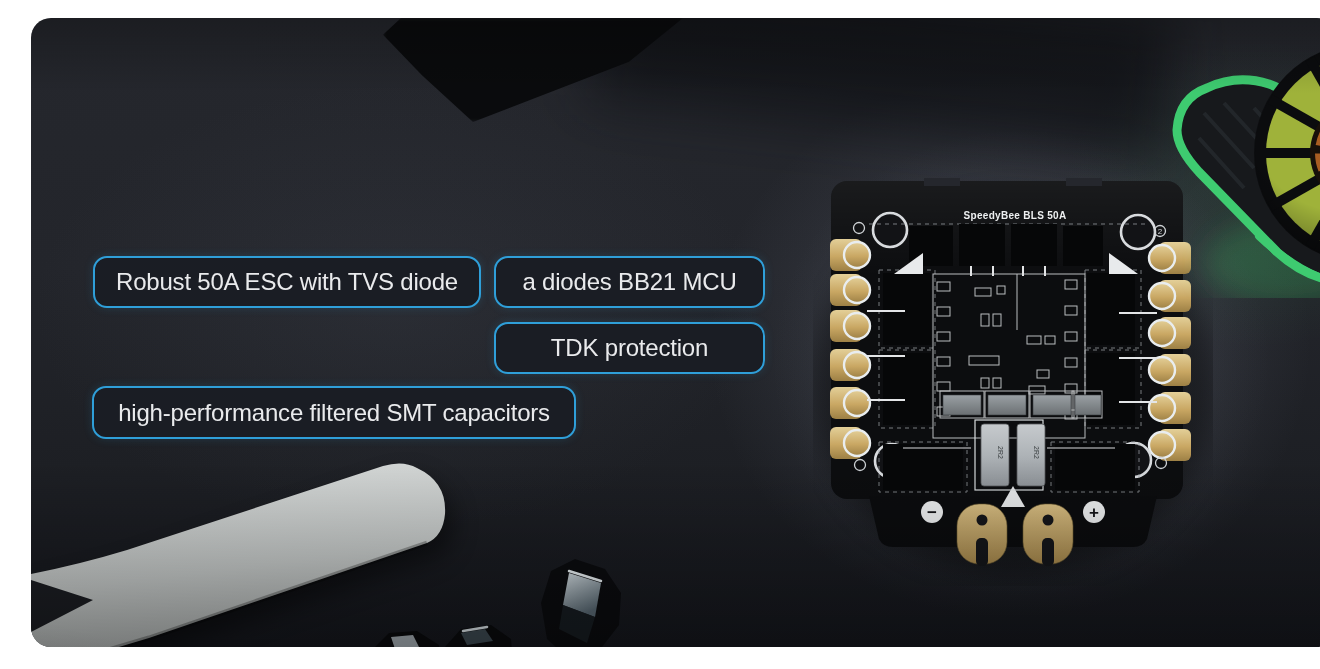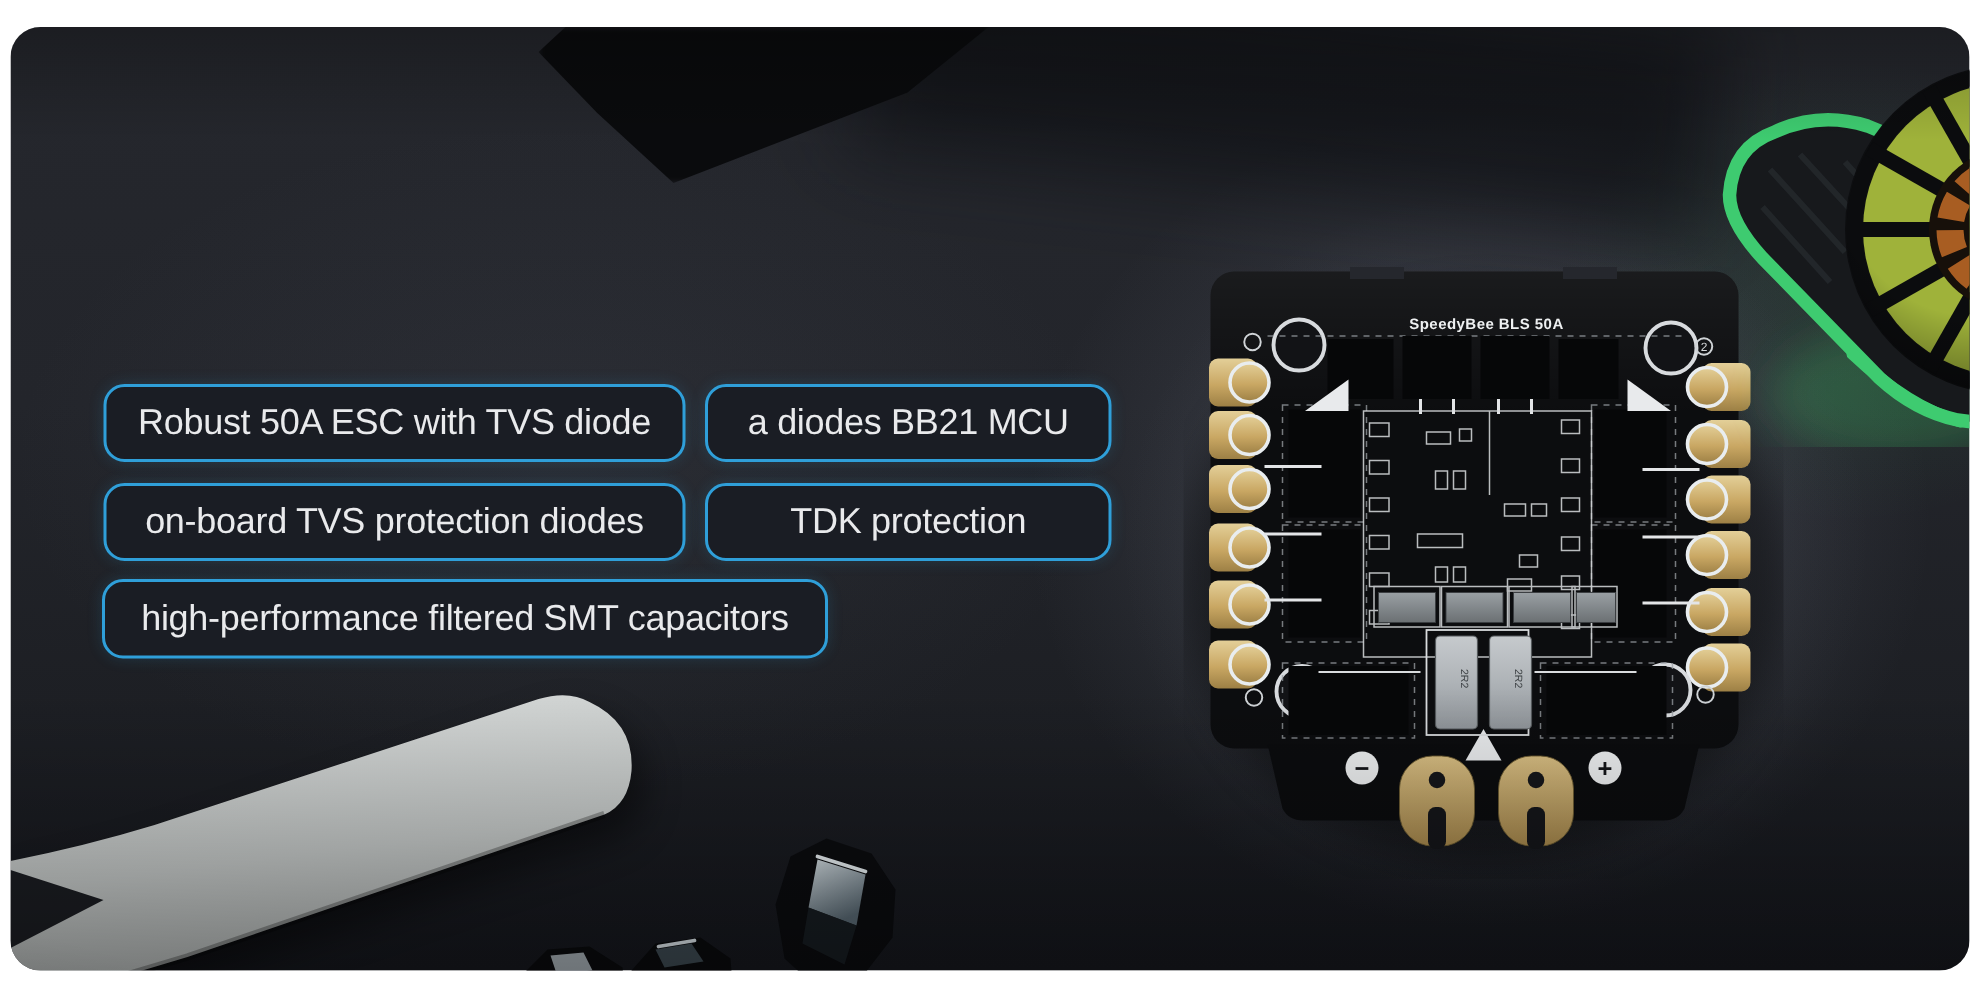--- a/index.html
+++ b/index.html
@@ -1,21 +1,21 @@
 <!DOCTYPE html>
 <html style="--page-bg: #ffffff; --accent: #2f9fd9; --badge-bg: #1a1d24; --badge-text: #e9eaec; --photo-bg: #22242a; --gold: #c9a763; --pcb-black: #0c0d0f;"><head>
 <meta charset="utf-8">
 <style>
   :root{
     --page-bg:#ffffff; --accent:#2f9fd9; --badge-bg:#1a1d24; --badge-text:#e9eaec;
     --photo-bg:#22242a; --gold:#c9a763; --pcb-black:#0c0d0f;
   }
   *{margin:0;padding:0;box-sizing:border-box;}
   body{width:1320px;height:669px;background:var(--page-bg);font-family:"Liberation Sans",sans-serif;overflow:hidden;}
-  .stage{position:relative;width:1160px;height:669px;background:var(--page-bg);}
+  .stage{position:relative;width:1160px;height:669px;background:var(--page-bg);margin-left:24px;}
   .photo{
     position:absolute;left:7px;top:18px;width:1306px;height:629px;border-radius:20px;overflow:hidden;
     background:
       radial-gradient(430px 390px at 75% 52%, rgba(132,140,158,.30), rgba(132,140,158,0) 70%),
       radial-gradient(520px 320px at 28% 46%, rgba(92,98,112,.15), rgba(92,98,112,0) 70%),
       radial-gradient(280px 220px at 94% 28%, rgba(70,205,110,.10), rgba(70,205,110,0) 70%),
       linear-gradient(180deg,#25272d 0%, #23252b 40%, #1d1f24 72%, #16181e 100%);
   }
   .vignette{position:absolute;inset:0;pointer-events:none;z-index:9;
     background:
@@ -356,23 +356,20 @@
       </g>
     </svg>
 
     <div class="badges">
       <div class="badge b1">
         <span>Robust 50A ESC with TVS diode</span>
       </div>
       <div class="badge b2">
         <span>a diodes BB21 MCU</span>
       </div>
-      <div class="badge b3">
-        <span>on-board TVS protection diodes</span>
-      </div>
       <div class="badge b4">
         <span>TDK protection</span>
       </div>
       <div class="badge b5">
         <span>high-performance filtered SMT capacitors</span>
       </div>
     </div>
 
     <div class="vignette"></div>
   </div>

